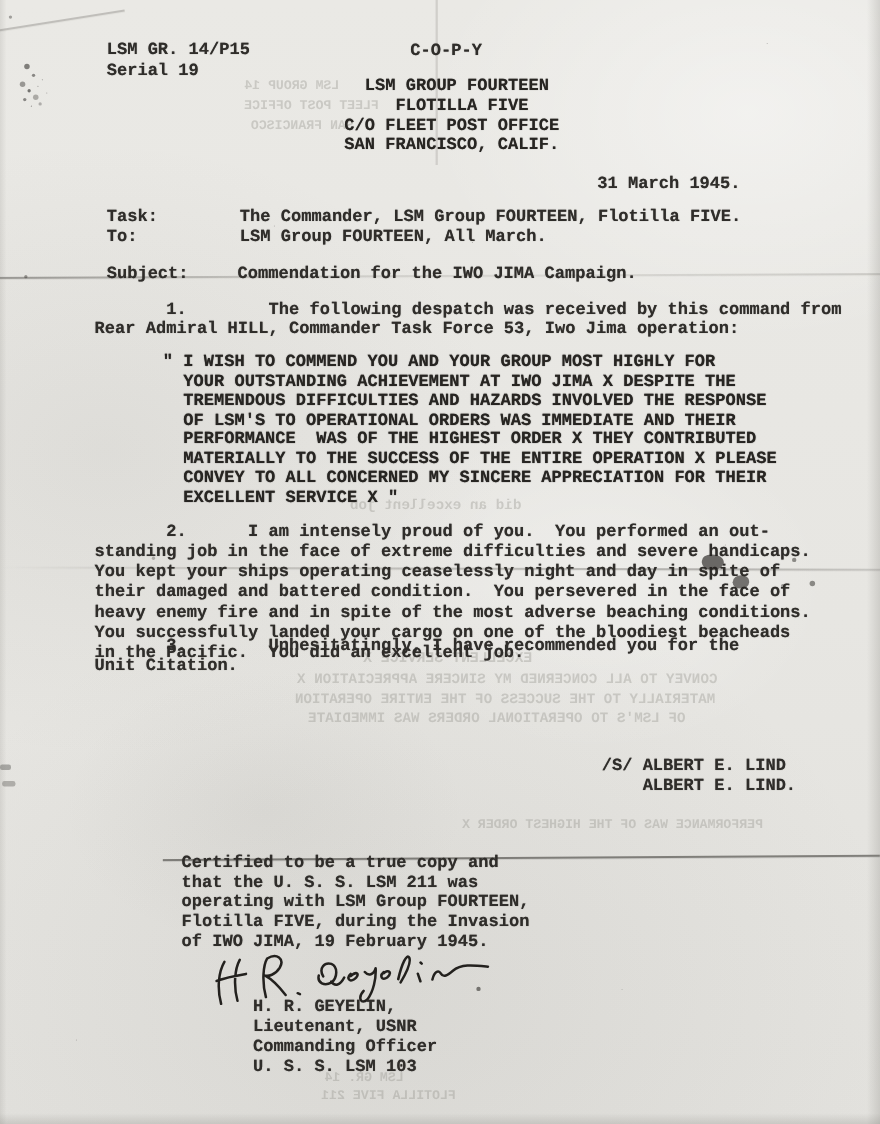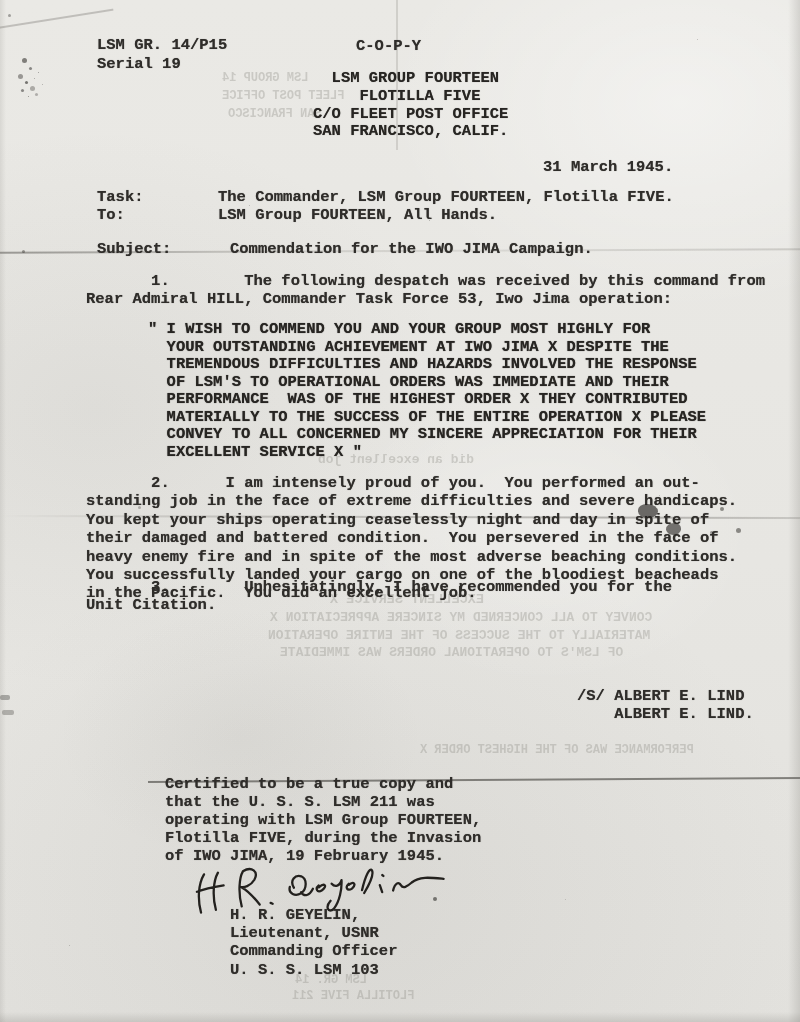--- a/index.html
+++ b/index.html
@@ -71,33 +71,33 @@
 <div class="ghost" style="left:292px;top:988px;font-size:12px">FLOTILLA FIVE 211</div>
 
 <div class="crease" style="left:-6px;top:18px;width:120px;height:1.5px;background:rgba(150,148,143,.5);transform:rotate(-9deg);filter:blur(.3px)"></div>
 <div class="crease" style="left:396px;top:0;width:2px;height:150px;background:rgba(170,168,162,.4);filter:blur(.5px)"></div>
 <div class="crease" style="left:0;top:250px;width:800px;height:2px;background:linear-gradient(90deg,rgba(90,88,84,.55),rgba(140,138,132,.30) 35%,rgba(160,158,152,.22) 60%,rgba(130,128,122,.30));transform:rotate(-.25deg);filter:blur(.4px)"></div>
 <div class="crease" style="left:0;top:516px;width:800px;height:2px;background:linear-gradient(90deg,rgba(150,148,142,0),rgba(140,138,132,.35) 25%,rgba(110,108,104,.45) 80%,rgba(110,108,104,.25));transform:rotate(.15deg);filter:blur(.4px)"></div>
 <div class="crease" style="left:148px;top:779px;width:652px;height:2px;background:rgba(75,73,69,.65);transform:rotate(-.35deg);filter:blur(.3px)"></div>
 
 <div class="type" style="left:97px;top:36px;line-height:19px">LSM GR. 14/P15
 Serial 19</div>
-<div class="type" style="left:356px;top:37px">C-O-P-Y</div>
+<div class="type" style="left:373px;top:37px">C-O-P-Y</div>
 <div class="type caps" style="left:313px;top:70px;line-height:17.8px">  LSM GROUP FOURTEEN
      FLOTILLA FIVE
 C/O FLEET POST OFFICE
 SAN FRANCISCO, CALIF.</div>
 <div class="type" style="left:543px;top:158px">31 March 1945.</div>
 
 <div class="type" style="left:97px;top:188px">Task:</div>
 <div class="type" style="left:218px;top:188px">The Commander, LSM Group FOURTEEN, Flotilla FIVE.</div>
 <div class="type" style="left:97px;top:206px">To:</div>
-<div class="type" style="left:218px;top:206px">LSM Group FOURTEEN, All Hands.</div>
+<div class="type" style="left:218px;top:206px">LSM Group FOURTEEN, All March.</div>
 <div class="type" style="left:97px;top:240px">Subject:</div>
-<div class="type" style="left:230px;top:240px">Commendation for the IWO JIMA Campaign.</div>
+<div class="type" style="left:216px;top:240px">Commendation for the IWO JIMA Campaign.</div>
 
 <div class="type" style="left:86px;top:272px">       1.        The following despatch was received by this command from
 Rear Admiral HILL, Commander Task Force 53, Iwo Jima operation:</div>
 <div class="type caps" style="left:148px;top:321px;line-height:17.5px;text-shadow:0 0 .9px rgba(35,33,30,.85)">" I WISH TO COMMEND YOU AND YOUR GROUP MOST HIGHLY FOR
   YOUR OUTSTANDING ACHIEVEMENT AT IWO JIMA X DESPITE THE
   TREMENDOUS DIFFICULTIES AND HAZARDS INVOLVED THE RESPONSE
   OF LSM'S TO OPERATIONAL ORDERS WAS IMMEDIATE AND THEIR
   PERFORMANCE  WAS OF THE HIGHEST ORDER X THEY CONTRIBUTED
   MATERIALLY TO THE SUCCESS OF THE ENTIRE OPERATION X PLEASE
   CONVEY TO ALL CONCERNED MY SINCERE APPRECIATION FOR THEIR
@@ -105,21 +105,21 @@
 <div class="type" style="left:86px;top:474px">       2.      I am intensely proud of you.  You performed an out-
 standing job in the face of extreme difficulties and severe handicaps.
 You kept your ships operating ceaselessly night and day in spite of
 their damaged and battered condition.  You persevered in the face of
 heavy enemy fire and in spite of the most adverse beaching conditions.
 You successfully landed your cargo on one of the bloodiest beacheads
 in the Pacific.  You did an excellent job.</div>
 <div class="type" style="left:86px;top:578px">       3.        Unhesitatingly, I have recommended you for the
 Unit Citation.</div>
 
-<div class="type" style="left:577px;top:687px;line-height:18px">/S/ ALBERT E. LIND
+<div class="type" style="left:547px;top:687px;line-height:18px">/S/ ALBERT E. LIND
     ALBERT E. LIND.</div>
 <div class="type" style="left:165px;top:775px;line-height:18px">Certified to be a true copy and
 that the U. S. S. LSM 211 was
 operating with LSM Group FOURTEEN,
 Flotilla FIVE, during the Invasion
 of IWO JIMA, 19 February 1945.</div>
 
 <svg class="sig" width="280" height="60" viewBox="0 0 280 60">
   <path fill="none" stroke="#23211e" stroke-width="2.3" stroke-linecap="round" stroke-linejoin="round" d="
     M14,46 C11,32 13,17 19,8

